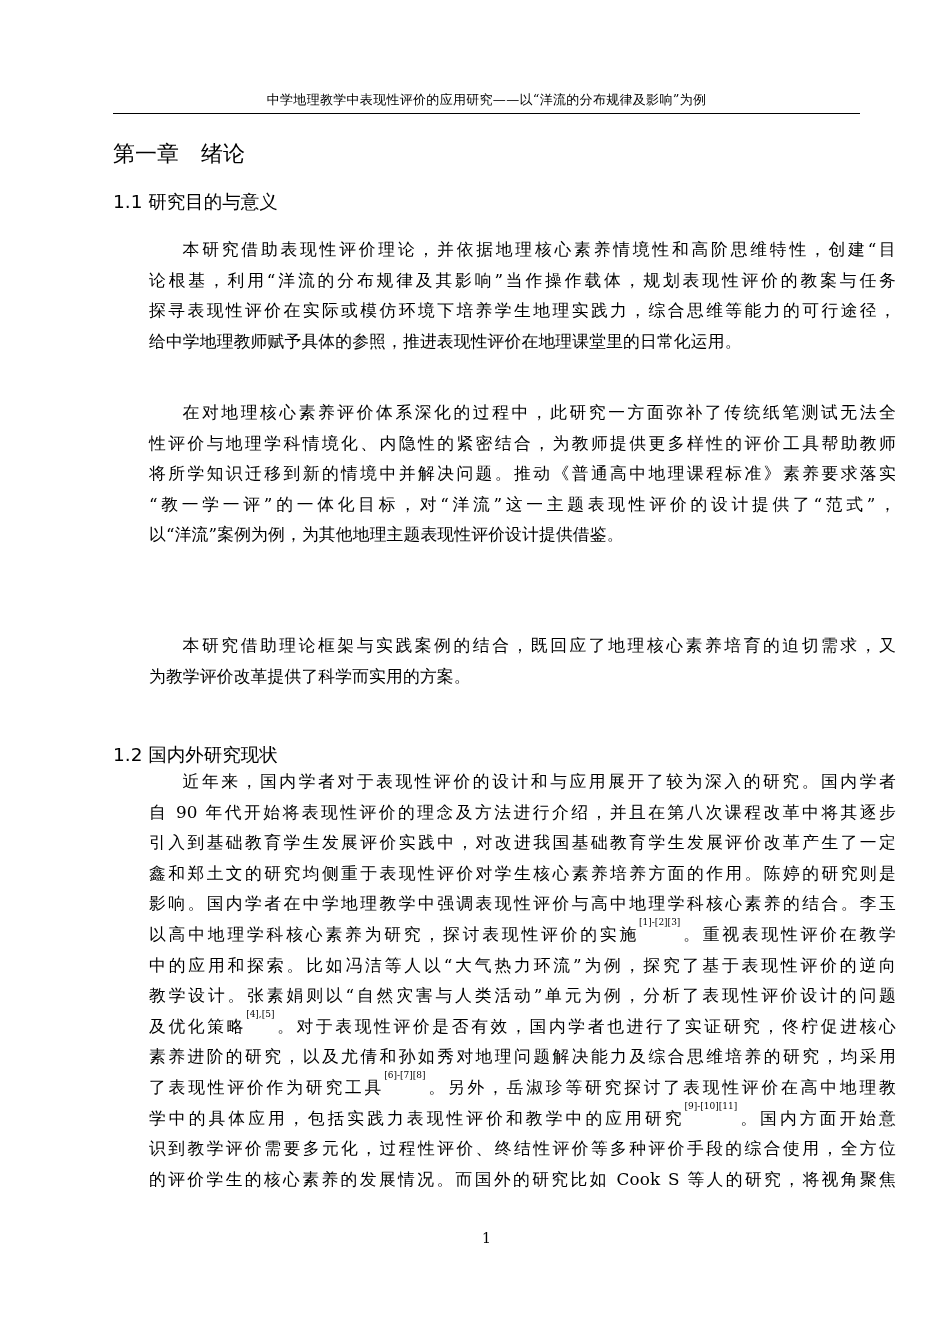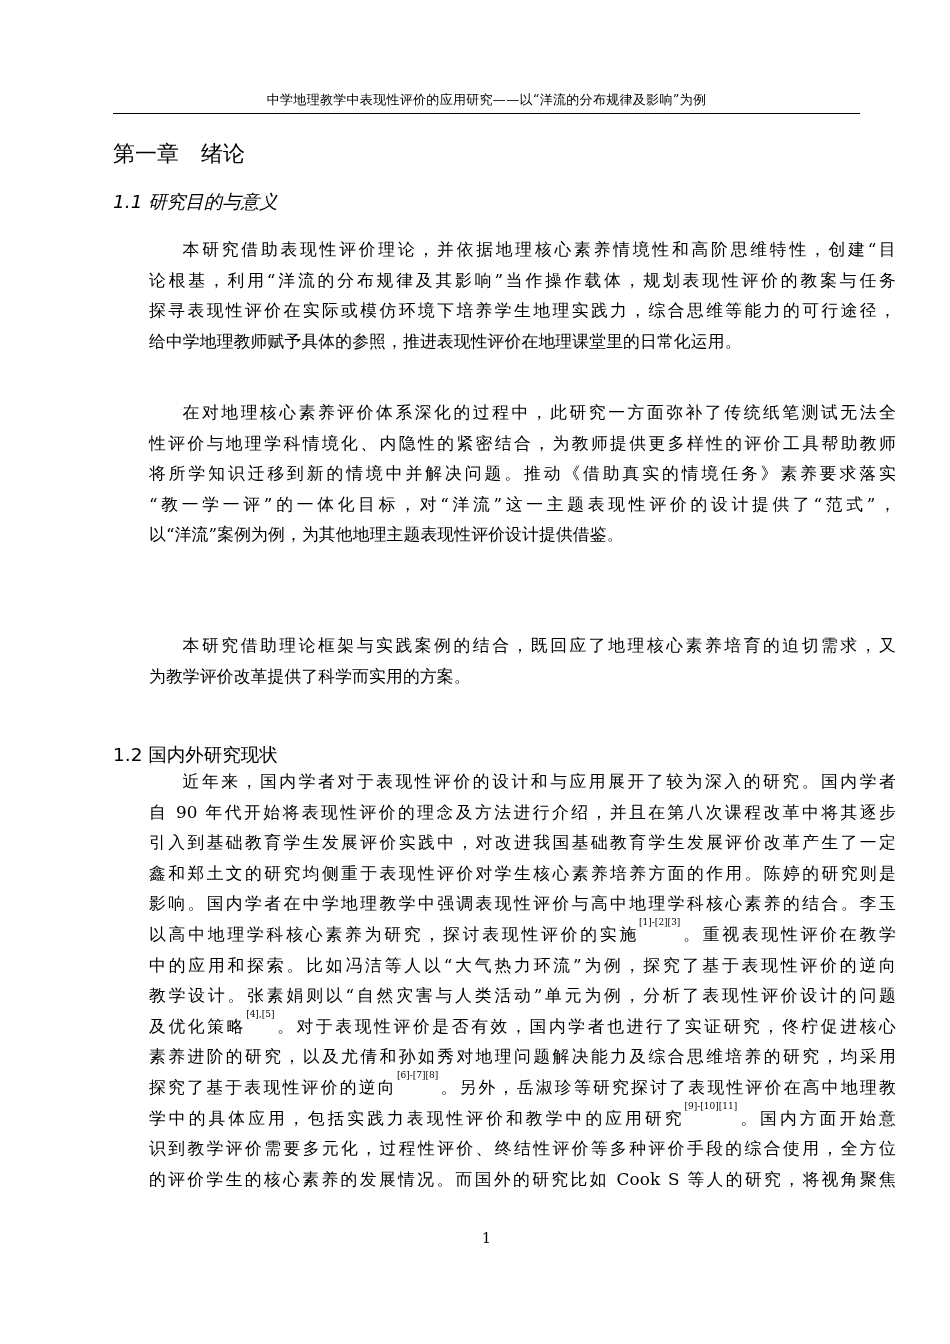--- a/index.html
+++ b/index.html
@@ -91,33 +91,33 @@
   </style>
 </head>
 <body>
 
 <div class="page-header">
   <span>中学地理教学中表现性评价的应用研究——以“洋流的分布规律及影响”为例</span>
 </div>
 
 <div class="chapter-title">第一章　绪论</div>
 
-<div class="section-heading" style="top:189px;font-style:italic;">1.1 研究目的与意义</div>
+<div class="section-heading" style="top:189px;">1.1 研究目的与意义</div>
 
 <div class="para" style="top:234px;">
   <span class="line first">本研究借助表现性评价理论，并依据地理核心素养情境性和高阶思维特性，创建“目</span>
   <span class="line">论根基，利用“洋流的分布规律及其影响”当作操作载体，规划表现性评价的教案与任务</span>
   <span class="line">探寻表现性评价在实际或模仿环境下培养学生地理实践力，综合思维等能力的可行途径，</span>
   <span class="line last">给中学地理教师赋予具体的参照，推进表现性评价在地理课堂里的日常化运用。</span>
 </div>
 
 <div class="para" style="top:397px;">
   <span class="line first">在对地理核心素养评价体系深化的过程中，此研究一方面弥补了传统纸笔测试无法全</span>
   <span class="line">性评价与地理学科情境化、内隐性的紧密结合，为教师提供更多样性的评价工具帮助教师</span>
-  <span class="line">将所学知识迁移到新的情境中并解决问题。推动《借助真实的情境任务》素养要求落实</span>
+  <span class="line">将所学知识迁移到新的情境中并解决问题。推动《普通高中地理课程标准》素养要求落实</span>
   <span class="line">“教一学一评”的一体化目标，对“洋流”这一主题表现性评价的设计提供了“范式”，</span>
   <span class="line last">以“洋流”案例为例，为其他地理主题表现性评价设计提供借鉴。</span>
 </div>
 
 <div class="para" style="top:630px;">
   <span class="line first">本研究借助理论框架与实践案例的结合，既回应了地理核心素养培育的迫切需求，又</span>
   <span class="line last">为教学评价改革提供了科学而实用的方案。</span>
 </div>
 
 <div class="section-heading" style="top:742px;">1.2 国内外研究现状</div>
@@ -126,19 +126,19 @@
   <span class="line first">近年来，国内学者对于表现性评价的设计和与应用展开了较为深入的研究。国内学者</span>
   <span class="line">自 90 年代开始将表现性评价的理念及方法进行介绍，并且在第八次课程改革中将其逐步</span>
   <span class="line">引入到基础教育学生发展评价实践中，对改进我国基础教育学生发展评价改革产生了一定</span>
   <span class="line">鑫和郑土文的研究均侧重于表现性评价对学生核心素养培养方面的作用。陈婷的研究则是</span>
   <span class="line">影响。国内学者在中学地理教学中强调表现性评价与高中地理学科核心素养的结合。李玉</span>
   <span class="line"><span>以高中地理学科核心素养为研究，探讨表现性评价的实施</span><sup class="cite">[1]-[2][3]</sup><span>。重视表现性评价在教学</span></span>
   <span class="line">中的应用和探索。比如冯洁等人以“大气热力环流”为例，探究了基于表现性评价的逆向</span>
   <span class="line">教学设计。张素娟则以“自然灾害与人类活动”单元为例，分析了表现性评价设计的问题</span>
   <span class="line"><span>及优化策略</span><sup class="cite">[4],[5]</sup><span>。对于表现性评价是否有效，国内学者也进行了实证研究，佟柠促进核心</span></span>
   <span class="line">素养进阶的研究，以及尤倩和孙如秀对地理问题解决能力及综合思维培养的研究，均采用</span>
-  <span class="line"><span>探究了基于表现性评价的逆向</span><sup class="cite">[6]-[7][8]</sup><span>。另外，岳淑珍等研究探讨了表现性评价在高中地理教</span></span>
+  <span class="line"><span>了表现性评价作为研究工具</span><sup class="cite">[6]-[7][8]</sup><span>。另外，岳淑珍等研究探讨了表现性评价在高中地理教</span></span>
   <span class="line"><span>学中的具体应用，包括实践力表现性评价和教学中的应用研究</span><sup class="cite">[9]-[10][11]</sup><span>。国内方面开始意</span></span>
   <span class="line">识到教学评价需要多元化，过程性评价、终结性评价等多种评价手段的综合使用，全方位</span>
   <span class="line">的评价学生的核心素养的发展情况。而国外的研究比如 Cook S 等人的研究，将视角聚焦</span>
 </div>
 
 <div class="page-number">1</div>
 
 </body></html>

